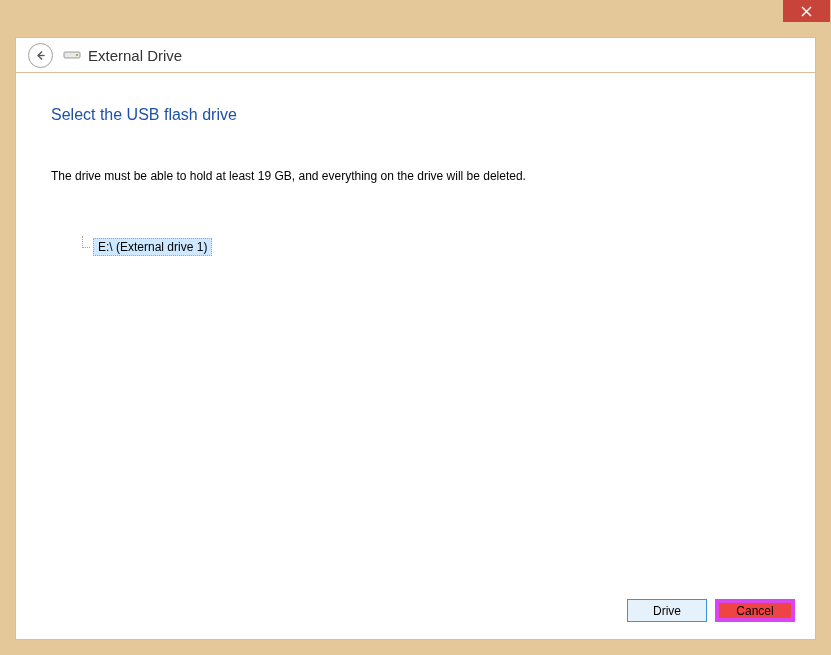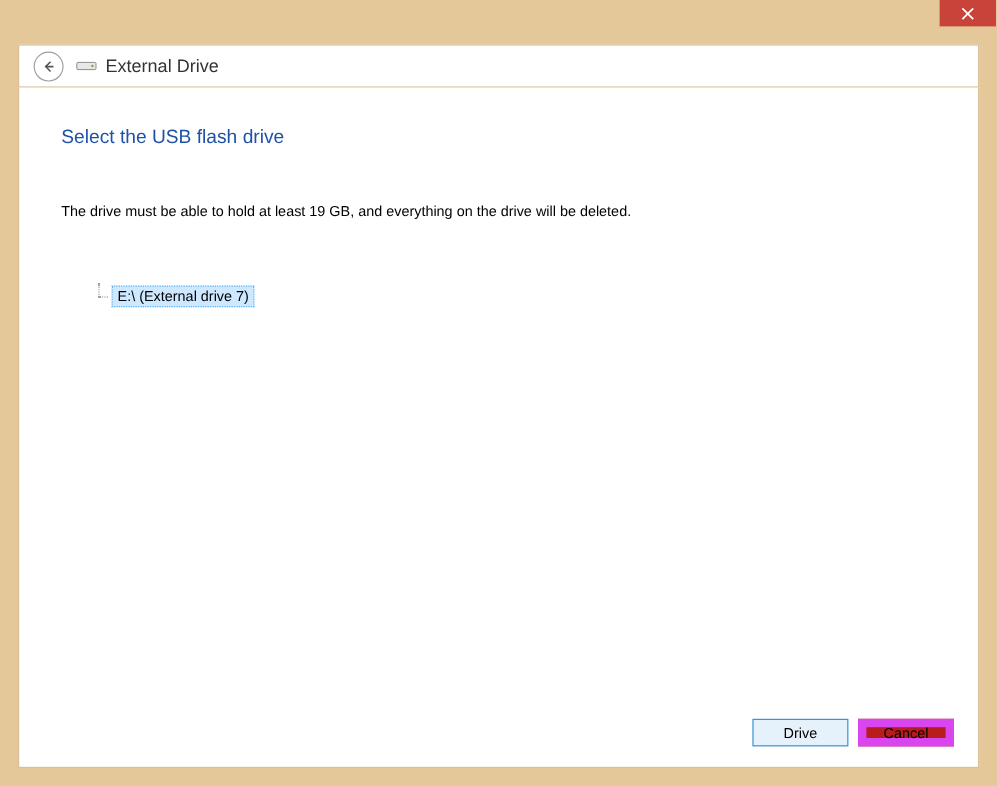--- a/index.html
+++ b/index.html
@@ -133,22 +133,22 @@
       right: 20px;
       display: flex;
       gap: 8px;
     }
     .wizard-btn {
       width: 80px;
       height: 23px;
       font-family: "Segoe UI", Tahoma, sans-serif;
       font-size: 12px;
       color: #000000;
-      background: #b91c1c;
-      border: 7px solid #d946ef;
+      background: #ef4444;
+      border: 4px solid #d946ef;
       cursor: pointer;
       display: flex;
       align-items: center;
       justify-content: center;
     }
     .wizard-btn.primary {
       background: #e6f2fb;
       border: 1px solid #3995d5;
     }
   </style>
@@ -179,20 +179,20 @@
   </div>
   <div class="header-title">External Drive</div>
 </div>
 
 <div class="content-panel">
   <h1 class="main-heading">Select the USB flash drive</h1>
   <p class="description">The drive must be able to hold at least 19 GB, and everything on the drive will be deleted.</p>
 
   <div class="tree-item-row">
     <div class="tree-connector"></div>
-    <div class="tree-item-selected">E:\ (External drive 7)</div>
+    <div class="tree-item-selected">E:\ (External drive 1)</div>
   </div>
 
   <div class="button-bar">
     <button class="wizard-btn primary">Drive</button>
     <button class="wizard-btn">Cancel</button>
   </div>
 </div>
 
 </body></html>

